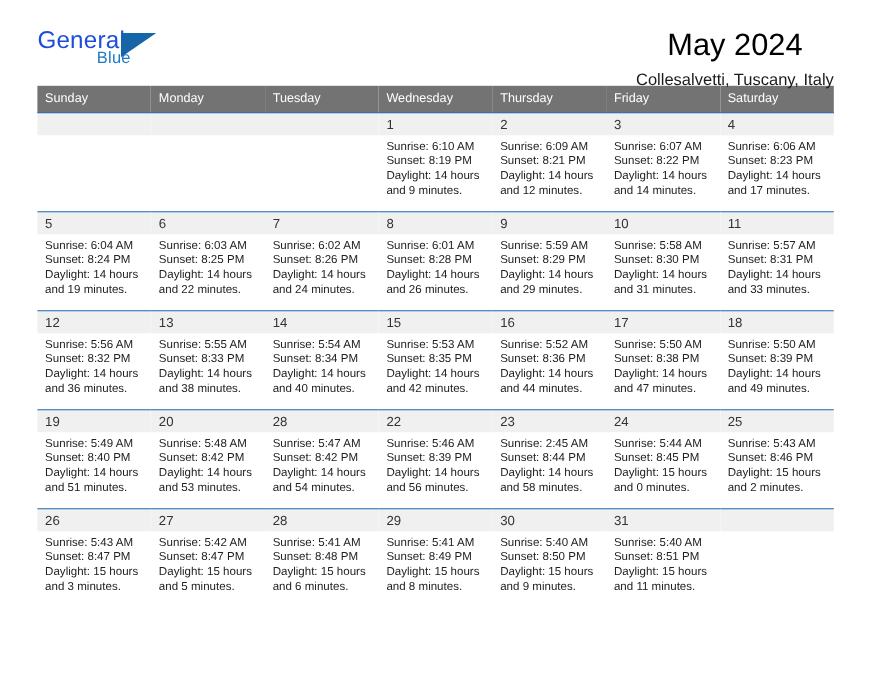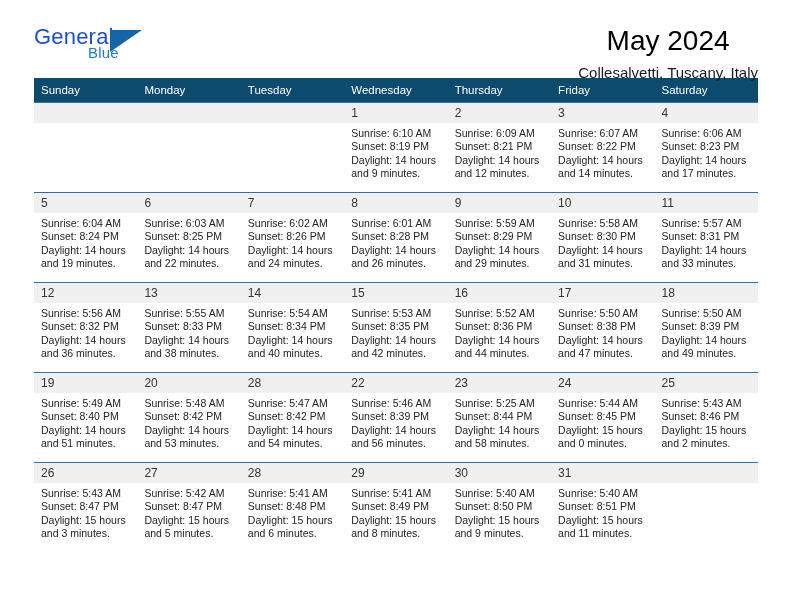--- a/index.html
+++ b/index.html
@@ -85,21 +85,21 @@
   }
 
   
   .calendar {
     margin-top: 10px;
     width: 724px;
     border-collapse: collapse;
     table-layout: fixed;
   }
   .calendar th {
-    background: #0c4a6e;
+    background: #737373;
     color: #ffffff;
     font-size: 11.5px;
     font-weight: normal;
     text-align: left;
     padding: 6px 0 6px 7px;
     height: 21px;
     box-sizing: border-box;
   }
   .calendar td {
     vertical-align: top;
@@ -355,21 +355,21 @@
             <div class="daynum">22</div>
             <div class="info">
               <div>Sunrise: 5:46 AM</div>
               <div>Sunset: 8:39 PM</div>
               <div class="wrap">Daylight: 14 hours and 56 minutes.</div>
             </div>
           </td>
           <td>
             <div class="daynum">23</div>
             <div class="info">
-              <div>Sunrise: 5:25 AM</div>
+              <div>Sunrise: 2:45 AM</div>
               <div>Sunset: 8:44 PM</div>
               <div class="wrap">Daylight: 14 hours and 58 minutes.</div>
             </div>
           </td>
           <td>
             <div class="daynum">24</div>
             <div class="info">
               <div>Sunrise: 5:44 AM</div>
               <div>Sunset: 8:45 PM</div>
               <div class="wrap">Daylight: 15 hours and 0 minutes.</div>

